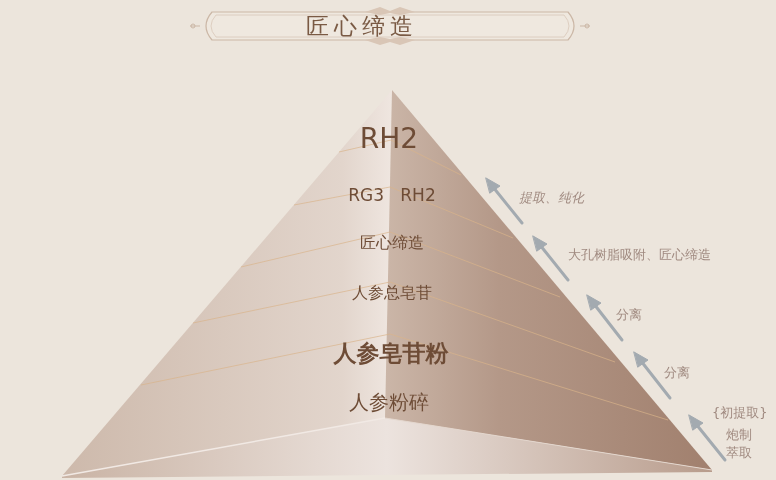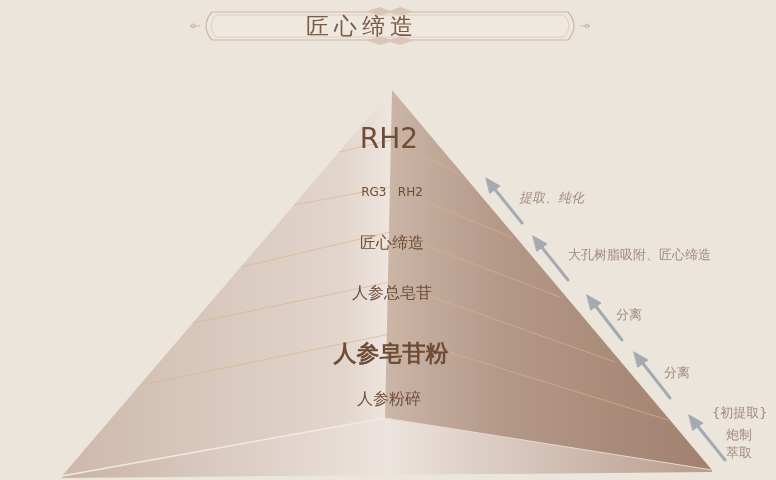--- a/index.html
+++ b/index.html
@@ -74,25 +74,25 @@
     <line x1="622" y1="340" x2="594" y2="304"></line>
     <polygon points="587,295 601,303 591,310" stroke-width="1"></polygon>
     <line x1="670" y1="398" x2="641" y2="361"></line>
     <polygon points="634,352 648,360 638,367" stroke-width="1"></polygon>
     <line x1="725" y1="460" x2="696" y2="424"></line>
     <polygon points="689,415 703,423 693,430" stroke-width="1"></polygon>
   </g>
 </svg>
 
 <div class="lvl" style="left:389px;top:122px;font-size:28px;">RH2</div>
-<div class="lvl" style="left:392px;top:185px;font-size:12px;white-space:pre;">RG3   RH2</div>
+<div class="lvl" style="left:392px;top:185px;font-size:17px;white-space:pre;">RG3   RH2</div>
 <div class="lvl" style="left:392px;top:233px;font-size:16px;">匠心缔造</div>
 <div class="lvl" style="left:392px;top:283px;font-size:16px;">人参总皂苷</div>
 <div class="lvl" style="left:391px;top:338px;font-size:23px;font-weight:bold;">人参皂苷粉</div>
-<div class="lvl" style="left:389px;top:389px;font-size:16px;">人参粉碎</div>
+<div class="lvl" style="left:389px;top:389px;font-size:20px;">人参粉碎</div>
 
 <div class="step" style="left:519px;top:189px;font-style:italic;">提取、纯化</div>
 <div class="step" style="left:568px;top:246px;">大孔树脂吸附、匠心缔造</div>
 <div class="step" style="left:616px;top:306px;">分离</div>
 <div class="step" style="left:664px;top:364px;">分离</div>
 <div class="step" style="left:712px;top:404px;">{初提取}</div>
 <div class="step" style="left:726px;top:426px;">炮制</div>
 <div class="step" style="left:726px;top:444px;">萃取</div>
 
 </body></html>

